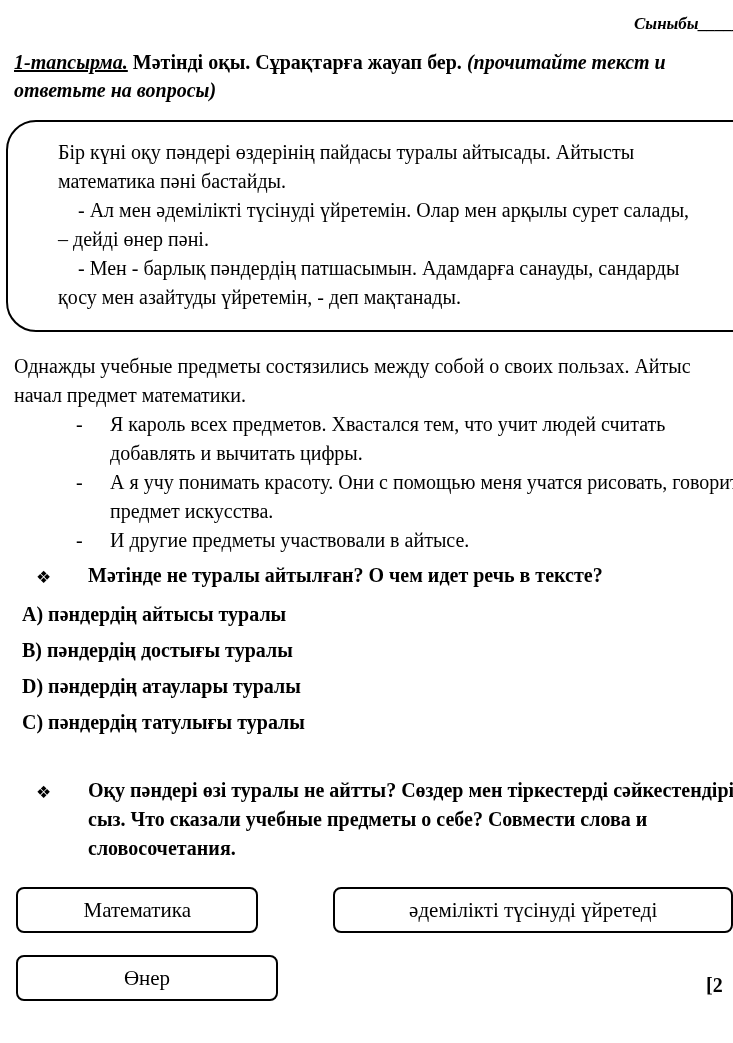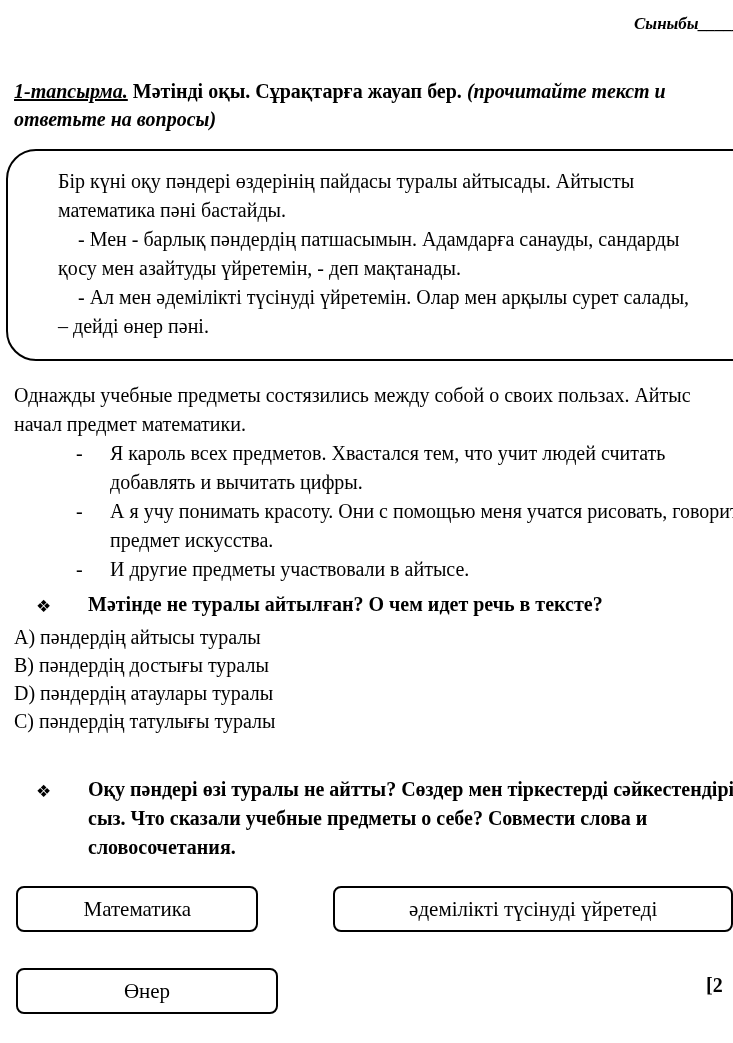--- a/index.html
+++ b/index.html
@@ -25,21 +25,21 @@
     position: absolute;
     top: 14px;
     left: 634px;
     font-size: 17px;
     font-weight: bold;
     font-style: italic;
     white-space: nowrap;
   }
   .task {
     margin: 0;
-    padding: 77px 14px 0 14px;
+    padding: 48px 14px 0 14px;
     font-weight: bold;
     line-height: 28px;
   }
   .task-num {
     font-style: italic;
     text-decoration: underline;
   }
   .task-ital {
     font-style: italic;
   }
@@ -97,28 +97,29 @@
     margin-top: 40px;
   }
   .q2 .q-text {
     flex: 0 0 672px;
   }
   .options {
     margin: 2px 14px 0 14px;
     line-height: 28px;
   }
   .opt {
-    margin: 0;
+    margin: 8px;
+    font-weight: bold;
   }
   .match-row {
     display: flex;
     margin: 24px 0 0 16px;
   }
   .match-row.second {
-    margin-top: 36px;
+    margin-top: 22px;
   }
   .match-box {
     box-sizing: border-box;
     border: 2px solid #000;
     border-radius: 8px;
     height: 46px;
     display: flex;
     align-items: center;
     justify-content: center;
     font-size: 21px;
@@ -148,22 +149,22 @@
   <div class="class-line">Сыныбы______</div>
 
   <p class="task">
     <span class="task-num">1-тапсырма.</span>
     <span class="task-bold">Мәтінді оқы. Сұрақтарға жауап бер.</span>
     <span class="task-ital">(прочитайте текст и ответьте на вопросы)</span>
   </p>
 
   <div class="kk-box">
     <p class="kk-p">Бір күні оқу пәндері өздерінің пайдасы туралы айтысады. Айтысты математика пәні бастайды.</p>
+    <p class="kk-p indent">- Ал мен әдемілікті түсінуді үйретемін. Олар мен арқылы сурет салады, – дейді өнер пәні.</p>
     <p class="kk-p indent">- Мен - барлық пәндердің патшасымын. Адамдарға санауды, сандарды қосу мен азайтуды үйретемін, - деп мақтанады.</p>
-    <p class="kk-p indent">- Ал мен әдемілікті түсінуді үйретемін. Олар мен арқылы сурет салады, – дейді өнер пәні.</p>
   </div>
 
   <div class="ru-block">
     <p class="ru-p">Однажды учебные предметы состязились между собой о своих пользах. Айтыс начал предмет математики.</p>
     <div class="ru-item">
       <span class="ru-dash">-</span>
       <span class="ru-text">Я кароль всех предметов. Хвастался тем, что учит людей считать добавлять и вычитать цифры.</span>
     </div>
     <div class="ru-item">
       <span class="ru-dash">-</span>

